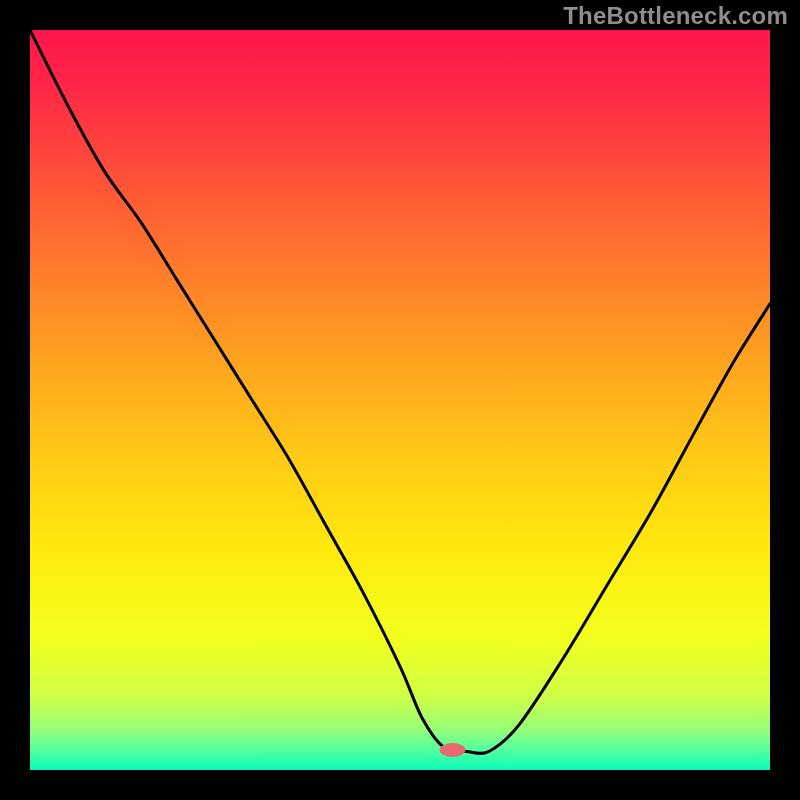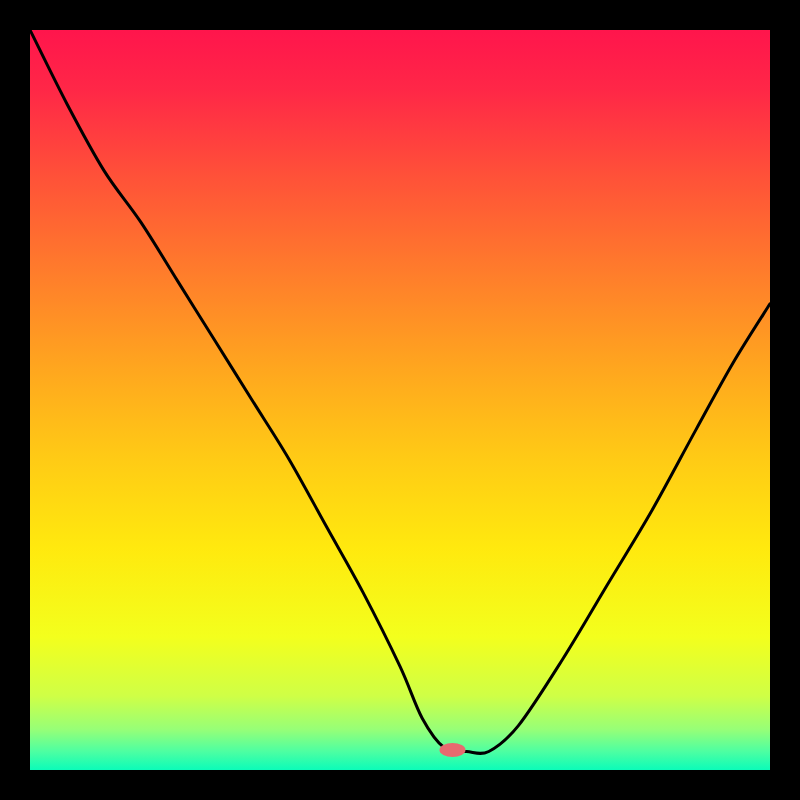--- a/index.html
+++ b/index.html
@@ -31,20 +31,21 @@
   svg {
     position: absolute;
     left: 30px;
     top: 30px;
   }
 </style>
 </head>
 <body>
 
 <div class="frame">
+  <div class="watermark">TheBottleneck.com</div>
 
   <svg id="plot" width="740" height="740" viewBox="0 0 740 740">
     <defs>
       <linearGradient id="bg-grad" x1="0" y1="0" x2="0" y2="1">
           <stop offset="0%" stop-color="#ff154c"></stop>
           <stop offset="8%" stop-color="#ff2747"></stop>
           <stop offset="20%" stop-color="#ff5238"></stop>
           <stop offset="32%" stop-color="#ff7a2c"></stop>
           <stop offset="45%" stop-color="#ffa41f"></stop>
           <stop offset="57.99999999999999%" stop-color="#ffcb15"></stop>

